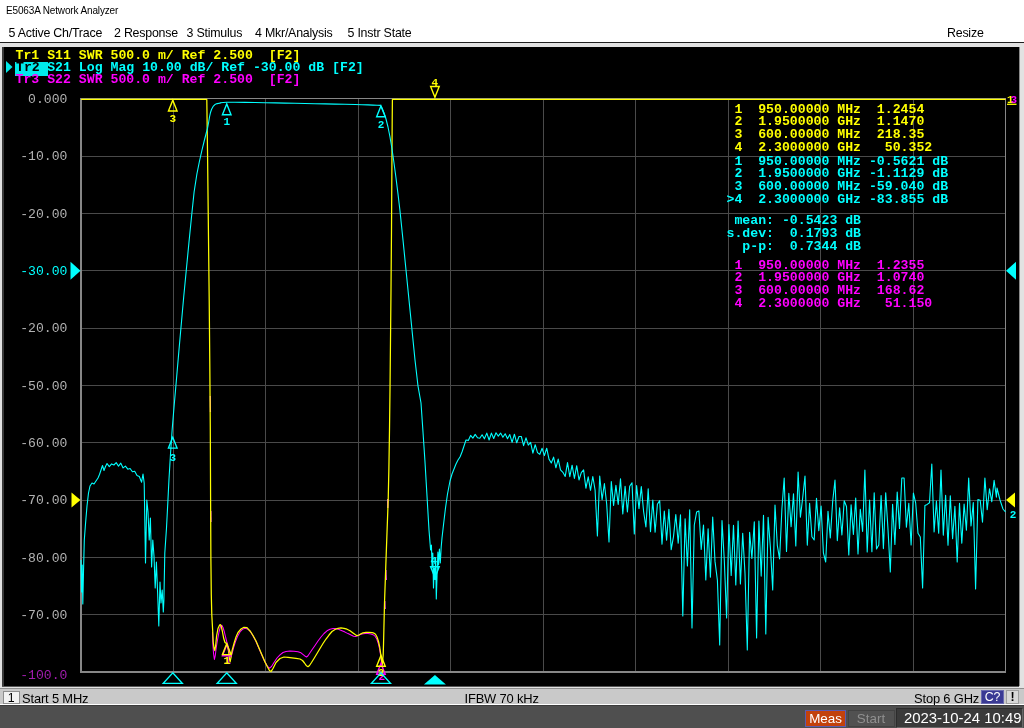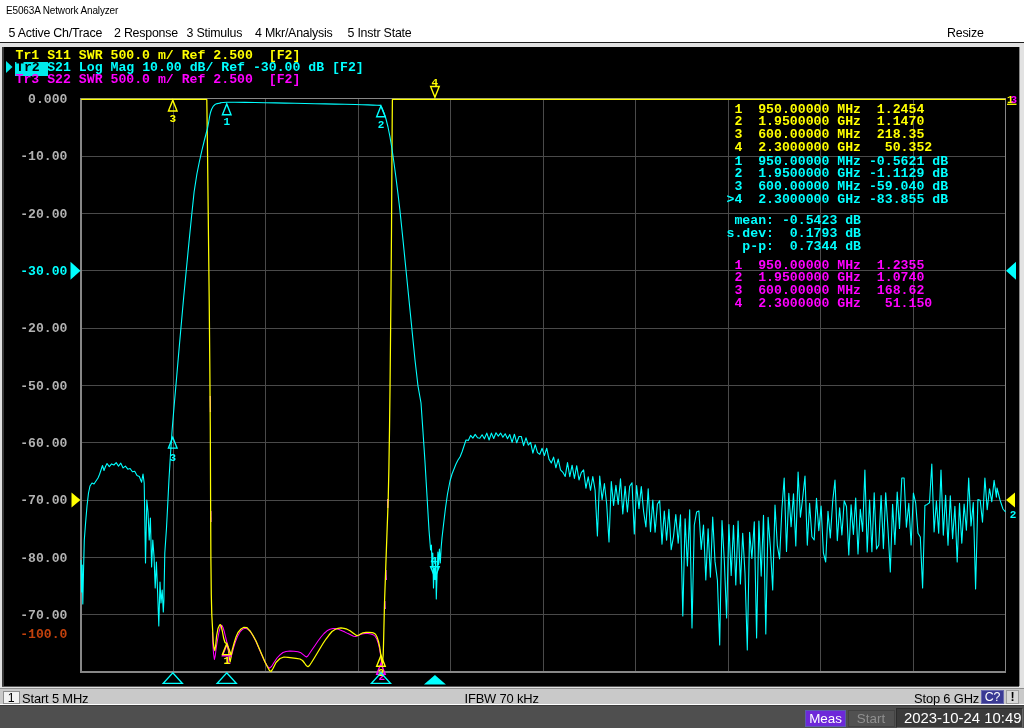--- a/index.html
+++ b/index.html
@@ -9,26 +9,26 @@
 #menubar span{position:absolute;top:4px}
 #mensep{position:absolute;left:0;top:41.8px;width:1024px;height:1.4px;background:#1f1f1f}
 #frame{position:absolute;left:0;top:43.2px;width:1024px;height:645.2px;background:#e2e2e2}
 #screen{position:absolute;left:4px;top:46.5px;width:1014.5px;height:639.5px;background:#000}
 #screendk1{position:absolute;left:2px;top:46.5px;width:2px;height:639.5px;background:#3a3a3a}
 #screendk2{position:absolute;left:1018.5px;top:46.5px;width:1px;height:639.5px;background:#8a8a8a}
 #screendk3{position:absolute;left:0;top:0;width:0;height:0}
 #screendk4{position:absolute;left:2px;top:686px;width:1017px;height:1.3px;background:#555}
 svg{position:absolute;left:0;top:0}
 .tln{position:absolute;font-family:"Liberation Mono",monospace;font-weight:bold;font-size:13.2px;line-height:12.2px;white-space:pre}
-.ylab{position:absolute;left:7px;width:60.4px;text-align:right;font-family:"Liberation Mono",monospace;font-weight:bold;font-size:13.1px;line-height:13px}
+.ylab{position:absolute;left:7px;width:60.4px;text-align:right;font-family:"Liberation Mono",monospace;font-weight:normal;font-size:13.1px;line-height:13px}
 .mtbl{position:absolute;font-family:"Liberation Mono",monospace;font-weight:bold;font-size:13.2px;line-height:12.63px;white-space:pre}
 #statusbar{position:absolute;left:0;top:688.4px;width:1024px;height:16.1px;background:#c9c9c9;border-top:1px solid #8e8e8e;font-size:12.9px;color:#000;letter-spacing:-0.15px}
 #chbox{position:absolute;left:2.5px;top:1.2px;width:17px;height:13.5px;background:#f2f2f2;border:1px solid #8e8e8e;text-align:center;line-height:12.5px;font-size:12.4px}
 #bottombar{position:absolute;left:0;top:704.5px;width:1024px;height:23.5px;background:#4f4f4f;border-top:1px solid #3c3c3c}
-#meas{position:absolute;left:805px;top:4px;width:41px;height:17.5px;background:#6d28d9;border:1px solid #5b5bb0;color:#fff;text-align:center;font-size:13.4px;line-height:16px}
+#meas{position:absolute;left:805px;top:4px;width:41px;height:17.5px;background:#c2410c;border:1px solid #5b5bb0;color:#fff;text-align:center;font-size:13.4px;line-height:16px}
 #extref{position:absolute;left:847.5px;top:4px;width:47px;height:17.5px;background:#515151;border:1px solid #424242;color:#8f8f8f;text-align:center;font-size:13.4px;line-height:16px}
 #dtpanel{position:absolute;left:896px;top:2px;width:126.5px;height:20.5px;background:#3a3a3a;border:1px solid #2c2c2c;border-right-color:#686868;border-bottom-color:#686868;color:#fff;text-align:right;font-size:14.9px;line-height:18.5px}
 </style></head>
 <body>
 <div id="titlebar">
     <span>E5063A Network Analyzer</span>
   </div>
 <div id="menubar">
  <span style="left:8.5px">5 Active Ch/Trace</span>
  <span style="left:114px">2 Response</span>
@@ -123,21 +123,21 @@
 <div class="ylab" style="top:93.0px;color:#b2b2b2">0.000</div>
 <div class="ylab" style="top:150.3px;color:#b2b2b2">-10.00</div>
 <div class="ylab" style="top:207.7px;color:#b2b2b2">-20.00</div>
 <div class="ylab" style="top:265.0px;color:#00ffff">-30.00</div>
 <div class="ylab" style="top:322.3px;color:#b2b2b2">-20.00</div>
 <div class="ylab" style="top:379.6px;color:#b2b2b2">-50.00</div>
 <div class="ylab" style="top:437.0px;color:#b2b2b2">-60.00</div>
 <div class="ylab" style="top:494.3px;color:#b2b2b2">-70.00</div>
 <div class="ylab" style="top:551.6px;color:#b2b2b2">-80.00</div>
 <div class="ylab" style="top:609.0px;color:#b2b2b2">-70.00</div>
-<div class="ylab" style="top:628px;color:#c2410c">-100.0</div>
+<div class="ylab" style="top:669px;color:#a21caf">-100.0</div>
 <div class="mtbl" style="left:726.5px;top:103.75px;color:#ffff00">&nbsp;1&nbsp;&nbsp;950.00000&nbsp;MHz&nbsp;&nbsp;1.2454<br>&nbsp;2&nbsp;&nbsp;1.9500000&nbsp;GHz&nbsp;&nbsp;1.1470<br>&nbsp;3&nbsp;&nbsp;600.00000&nbsp;MHz&nbsp;&nbsp;218.35<br>&nbsp;4&nbsp;&nbsp;2.3000000&nbsp;GHz&nbsp;&nbsp;&nbsp;50.352</div>
 <div class="mtbl" style="left:726.5px;top:155.65px;color:#00ffff">&nbsp;1&nbsp;&nbsp;950.00000&nbsp;MHz&nbsp;-0.5621&nbsp;dB<br>&nbsp;2&nbsp;&nbsp;1.9500000&nbsp;GHz&nbsp;-1.1129&nbsp;dB<br>&nbsp;3&nbsp;&nbsp;600.00000&nbsp;MHz&nbsp;-59.040&nbsp;dB<br>&gt;4&nbsp;&nbsp;2.3000000&nbsp;GHz&nbsp;-83.855&nbsp;dB</div>
 <div class="mtbl" style="left:726.5px;top:215.3px;color:#00ffff">&nbsp;mean:&nbsp;-0.5423&nbsp;dB<br>s.dev:&nbsp;&nbsp;0.1793&nbsp;dB<br>&nbsp;&nbsp;p-p:&nbsp;&nbsp;0.7344&nbsp;dB</div>
 <div class="mtbl" style="left:726.5px;top:259.7px;color:#ff00ff">&nbsp;1&nbsp;&nbsp;950.00000&nbsp;MHz&nbsp;&nbsp;1.2355<br>&nbsp;2&nbsp;&nbsp;1.9500000&nbsp;GHz&nbsp;&nbsp;1.0740<br>&nbsp;3&nbsp;&nbsp;600.00000&nbsp;MHz&nbsp;&nbsp;168.62<br>&nbsp;4&nbsp;&nbsp;2.3000000&nbsp;GHz&nbsp;&nbsp;&nbsp;51.150</div>
 <div id="statusbar">
  <div id="chbox">1</div>
  <span style="position:absolute;left:22px;top:2px">Start 5 MHz</span>
  <span style="position:absolute;left:464.5px;top:2px">IFBW 70 kHz</span>
  <span style="position:absolute;left:914px;top:2px">Stop 6 GHz</span>
  <div style="position:absolute;left:981px;top:0.5px;width:23px;height:14.5px;background:#3a3a94;border:1px solid #6a6ab0;color:#fff;text-align:center;font-size:12.4px;line-height:13px">C?</div>

